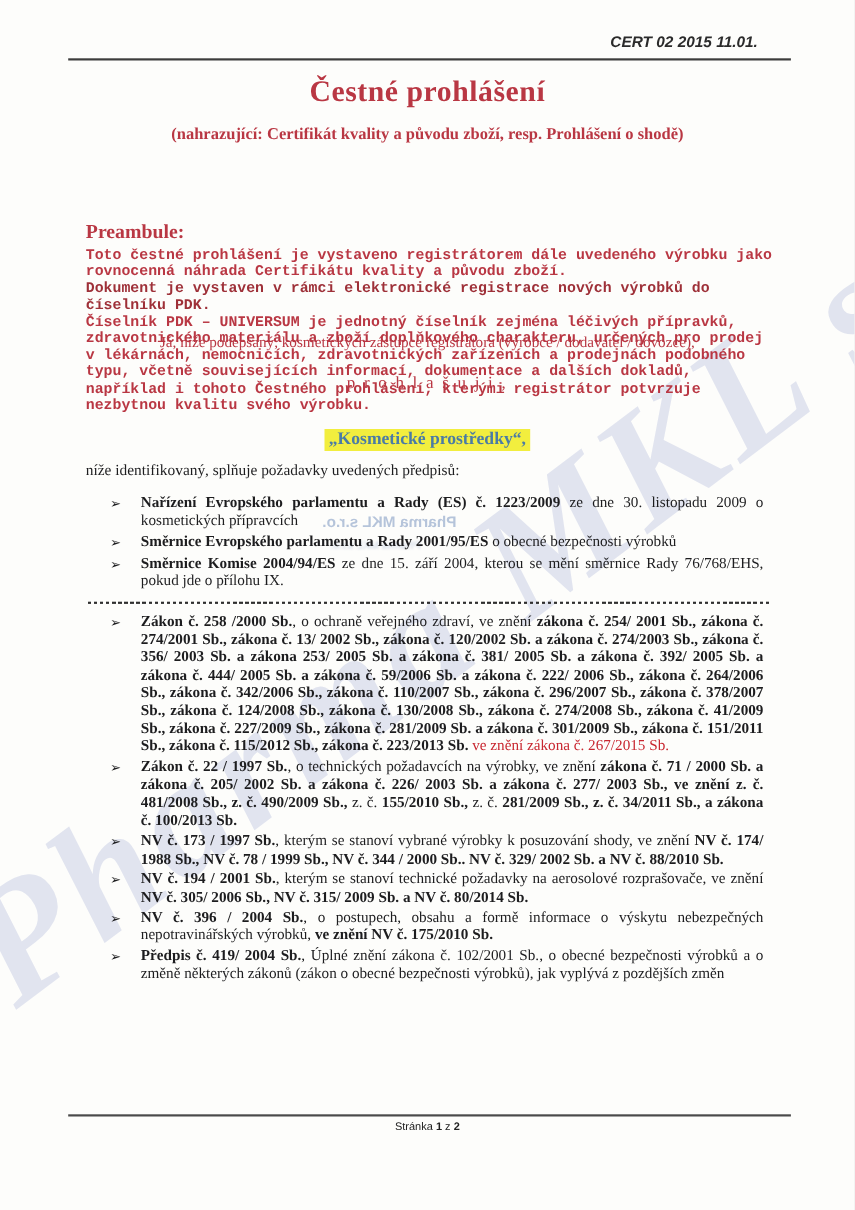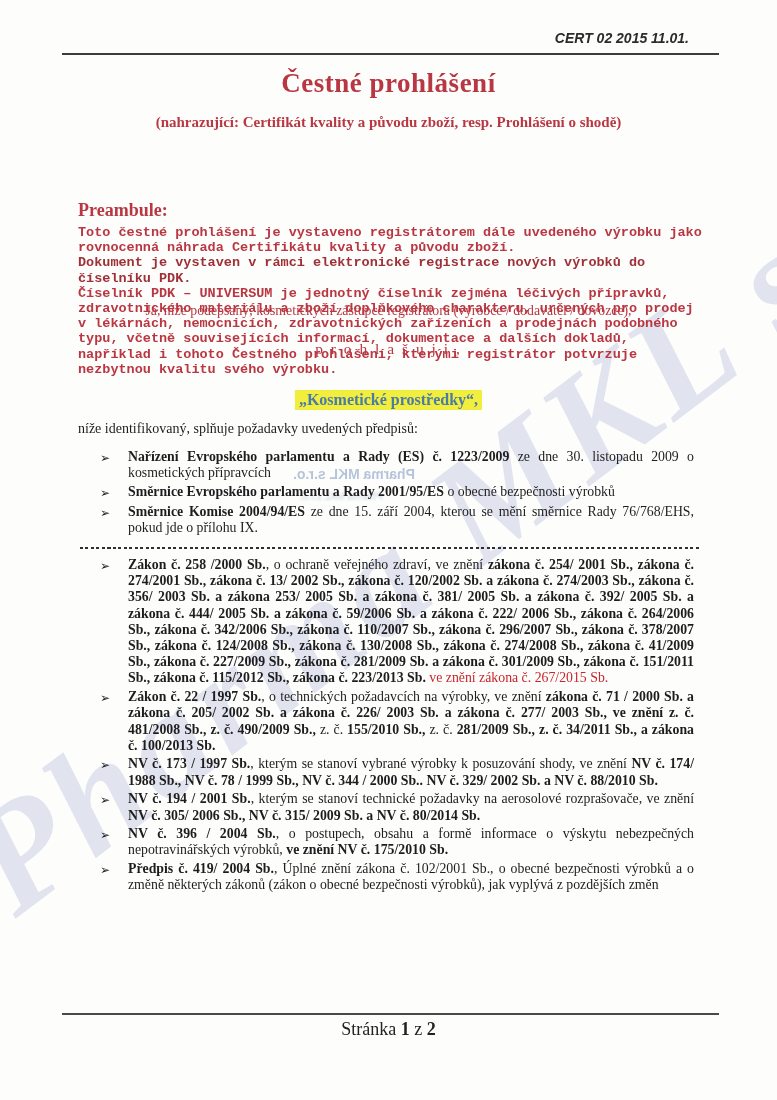--- a/index.html
+++ b/index.html
@@ -83,21 +83,21 @@
   .seg-n{font-weight:normal;}
   .seg-rb{font-weight:normal;color:var(--emphasis-red);}
   .separator{
     position:absolute;top:547px;left:80px;width:620px;height:2px;
     background:repeating-linear-gradient(90deg,#2f2f2f 0 3px,transparent 3px 5.5px);
   }
   
   .footer-rule{position:absolute;top:1013px;left:62px;width:657px;height:2px;background:#4a4a4a;}
   .footer{
     position:absolute;top:1019px;left:0;width:100%;text-align:center;
-    font-family:Liberation Serif, serif;font-size:18px;color:#222;
+    font-family:Liberation Sans, sans-serif;font-size:10px;color:#222;
   }
   .footer .pg{font-weight:bold;}
 </style>
 </head>
 <body>
 
 <div class="page">
 
   <div class="watermark">Pharma MKL s.r.o.</div>
   <div class="bleed-line-1">Pharma MKL s.r.o.</div>

